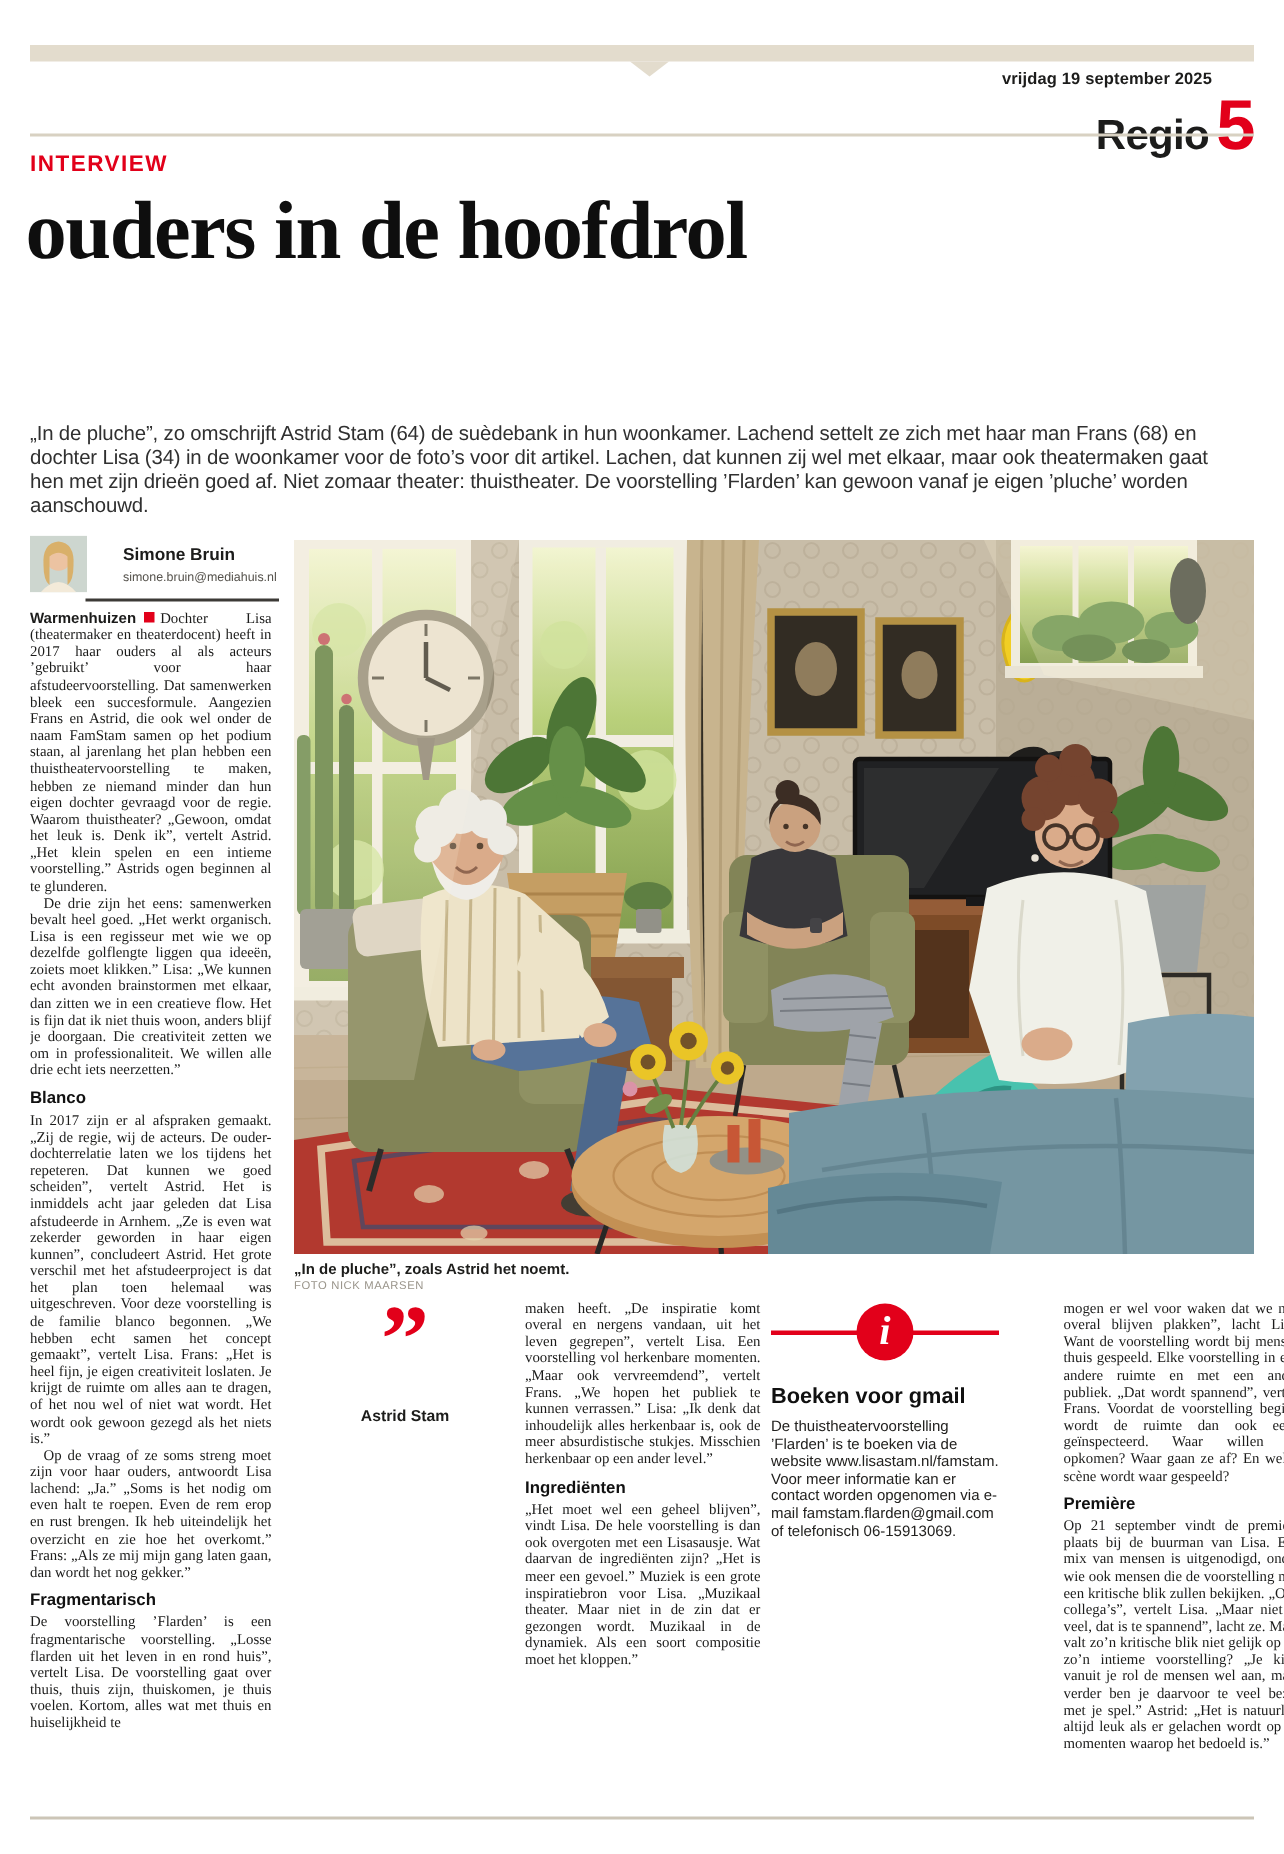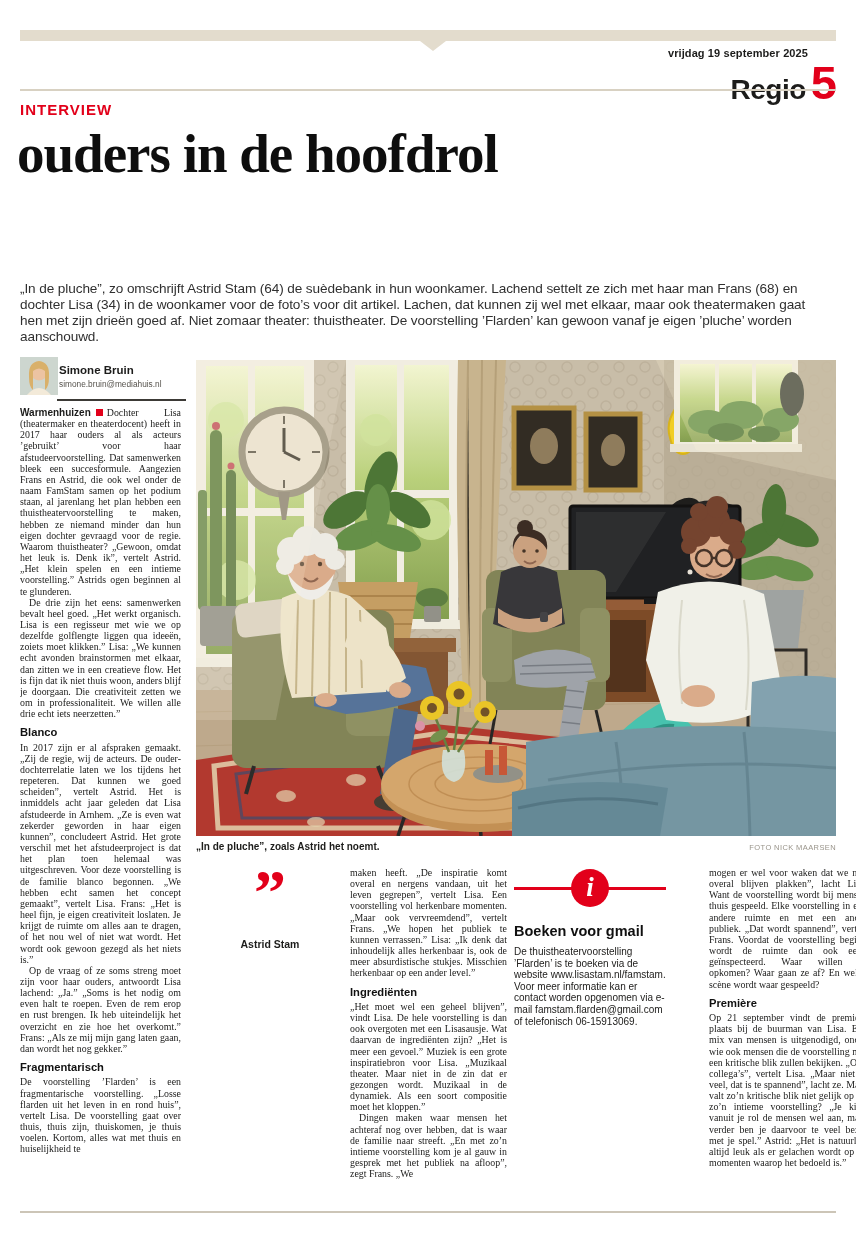--- a/index.html
+++ b/index.html
@@ -26,41 +26,41 @@
   
   .kicker{position:absolute;left:20px;top:101px;display:flex;align-items:baseline;gap:11px;}
   .kicker-label{color:var(--red);font-weight:bold;font-size:15px;letter-spacing:1px;}
   .kicker-text{font-size:19.5px;font-weight:bold;color:#161614;}
   .headline{position:absolute;left:17px;top:124px;width:822px;
     font-family:"Liberation Serif",serif;font-weight:bold;color:#0e0e0e;
     font-size:55px;line-height:59px;letter-spacing:-1px;}
   
   .intro{position:absolute;left:20px;top:267px;width:802px;
     font-size:13.6px;line-height:16px;color:#303030;font-weight:400;letter-spacing:-0.1px;}
-  .byline{position:absolute;left:20px;top:357px;width:166px;display:flex;gap:1px;}
+  .byline{position:absolute;left:20px;top:357px;width:166px;display:flex;gap:24px;}
   .avatar{width:38px;height:38px;flex:0 0 38px;overflow:hidden;}
   .byline-text{padding-top:7px;}
   .byline-name{font-size:11.5px;font-weight:bold;line-height:1.1;}
   .byline-email{font-size:8.3px;color:#55524c;margin-top:2px;}
   .byline-rule{position:absolute;left:57px;top:399px;width:129px;border-top:2px solid #3c3a36;}
   
   .textcol{position:absolute;font-family:"Liberation Serif",serif;font-size:9.9px;line-height:11.15px;
     color:#1b1b1a;text-align:justify;overflow:hidden;}
   .textcol p{margin:0;}
   .textcol p.indent{text-indent:9px;}
   .subhead{font-family:"Liberation Sans",sans-serif;font-weight:bold;font-size:11.2px;line-height:1.1;
     margin:7px 0 3px;color:#111;text-align:left;}
   #col1{left:20px;top:407px;width:161px;height:792px;}
   #col3{left:350px;top:867px;width:157px;height:332px;}
   #col5{left:678px;top:867px;width:158px;height:332px;margin-left:31px;}
   .lead{font-family:"Liberation Sans",sans-serif;font-weight:bold;font-size:10px;}
   .redsq{display:inline-block;width:7px;height:7px;background:var(--red);margin:0 4px 0 5px;}
   
   #photo{position:absolute;left:196px;top:360px;width:640px;height:476px;overflow:hidden;background:#c6bba7;}
-  .caption-row{position:absolute;left:196px;top:841px;width:640px;display:flex;justify-content:space-between;align-items:baseline;}
+  .caption-row{position:absolute;left:196px;top:841px;width:640px;display:flex;justify-content:space-between;align-items:baseline;flex-direction:column;}
   .caption{font-size:10px;font-weight:bold;color:#1d1d1b;}
   .credit{font-size:7.5px;color:#99948a;letter-spacing:0.4px;}
   
   #pullquote{position:absolute;left:194px;top:870px;width:152px;text-align:center;}
   .pq-glyph{font-family:"Liberation Serif",serif;color:var(--red);font-size:64px;line-height:46px;height:46px;font-weight:bold;}
   .pq-text{font-family:"Liberation Serif",serif;font-size:17.6px;line-height:21px;color:#191918;margin-top:2px;}
   .pq-attr{font-size:10.5px;font-weight:bold;margin-top:22px;color:#1d1d1b;}
   
   #infobox{position:absolute;left:514px;top:869px;width:152px;}
   .ib-head{position:relative;height:42px;}
@@ -488,21 +488,20 @@
 
 <div id="pullquote">
   <div class="pq-glyph">”</div>
   <div class="pq-attr">Astrid Stam</div>
 </div>
 
 <div class="textcol" id="col3">
   <p>maken heeft. „De inspiratie komt overal en nergens vandaan, uit het leven gegrepen”, vertelt Lisa. Een voorstelling vol herkenbare momenten. „Maar ook vervreemdend”, vertelt Frans. „We hopen het publiek te kunnen verrassen.” Lisa: „Ik denk dat inhoudelijk alles herkenbaar is, ook de meer absurdistische stukjes. Misschien herkenbaar op een ander level.”</p>
   <h3 class="subhead">Ingrediënten</h3>
   <p>„Het moet wel een geheel blijven”, vindt Lisa. De hele voorstelling is dan ook overgoten met een Lisasausje. Wat daarvan de ingrediënten zijn? „Het is meer een gevoel.” Muziek is een grote inspiratiebron voor Lisa. „Muzikaal theater. Maar niet in de zin dat er gezongen wordt. Muzikaal in de dynamiek. Als een soort compositie moet het kloppen.”</p>
-  <p class="indent">Dingen maken waar mensen het achteraf nog over hebben, dat is waar de familie naar streeft. „En met zo’n intieme voorstelling kom je al gauw in gesprek met het publiek na afloop”, zegt Frans. „We</p>
 </div>
 
 <div id="infobox">
   <div class="ib-head">
     <div class="ib-line"></div>
     <div class="ib-circle">i</div>
   </div>
   <div class="ib-title">Boeken voor gmail</div>
   <div class="ib-body">De thuistheatervoorstelling ’Flarden’ is te boeken via de website www.lisastam.nl/famstam. Voor meer informatie kan er contact worden opgenomen via e-mail famstam.flarden@gmail.com of telefonisch 06-15913069.</div>
 </div>

